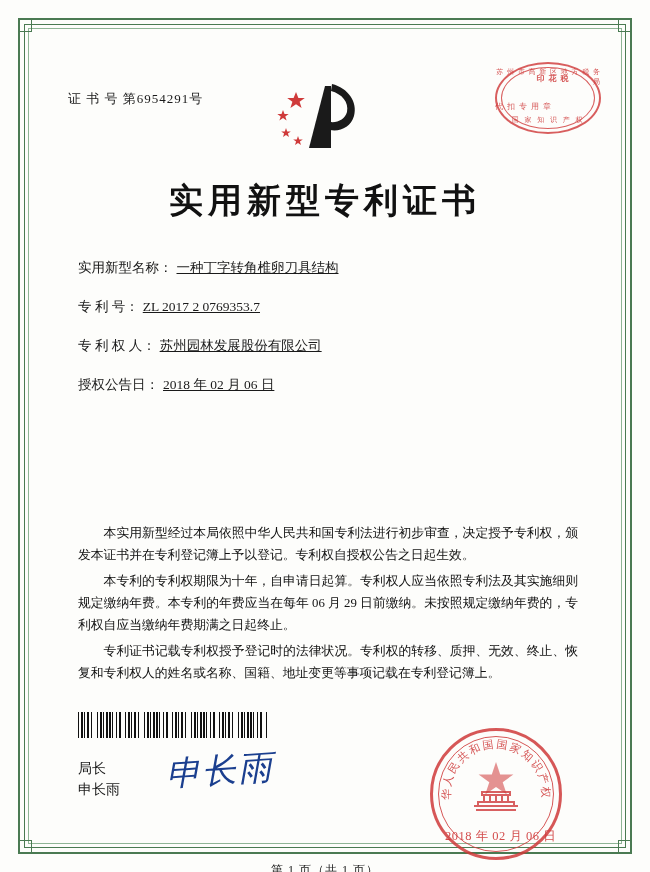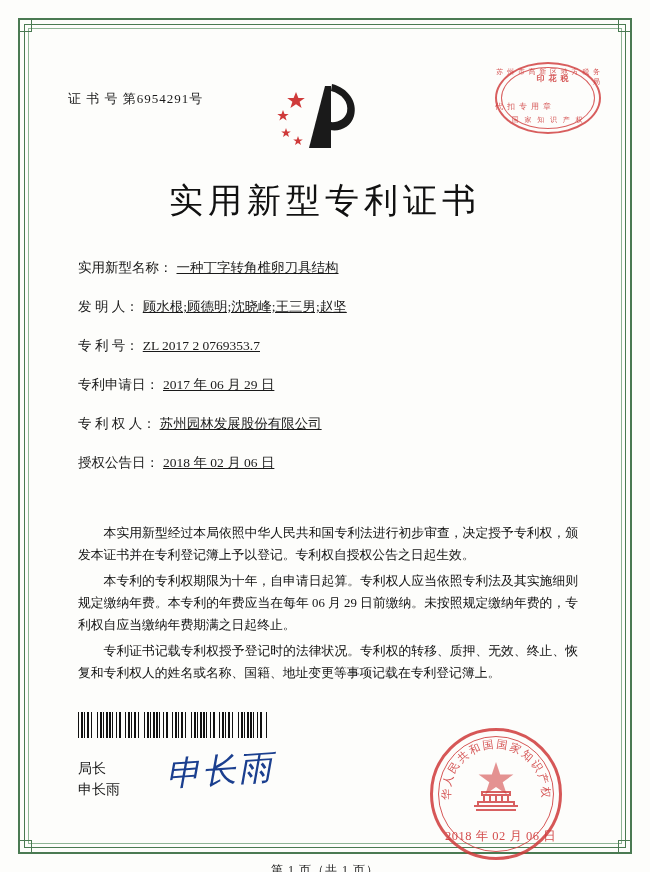--- a/index.html
+++ b/index.html
@@ -143,21 +143,21 @@
     letter-spacing: 2px;
     opacity: .85;
   }
 
   .title {
     position: absolute;
     left: 0; top: 138px;
     width: 570px;
     text-align: center;
     font-size: 34px;
-    font-weight: normal;
+    font-weight: bold;
     letter-spacing: 5px;
     color: #111;
     font-family: "DejaVu Serif", "Liberation Serif", serif;
   }
 
   .fields {
     position: absolute;
     left: 38px; top: 218px;
     width: 500px;
   }
@@ -306,27 +306,21 @@
       <div class="line4">国 家 知 识 产 权</div>
     </div>
 
     <div class="title">实用新型专利证书</div>
 
     <div class="fields">
       <div class="field">
         <span class="lbl">实用新型名称：</span><span class="val">一种丁字转角椎卵刀具结构</span>
       </div>
       <div class="field">
-        <span class="lbl">发 明 人：</span><span class="val">顾水根;顾德明;沈晓峰;王三男;赵坚</span>
-      </div>
-      <div class="field">
         <span class="lbl">专 利 号：</span><span class="val">ZL 2017 2 0769353.7</span>
-      </div>
-      <div class="field">
-        <span class="lbl">专利申请日：</span><span class="val">2017 年 06 月 29 日</span>
       </div>
       <div class="field">
         <span class="lbl">专 利 权 人：</span><span class="val">苏州园林发展股份有限公司</span>
       </div>
       <div class="field">
         <span class="lbl">授权公告日：</span><span class="val">2018 年 02 月 06 日</span>
       </div>
     </div>
 
     <div class="body-text">

